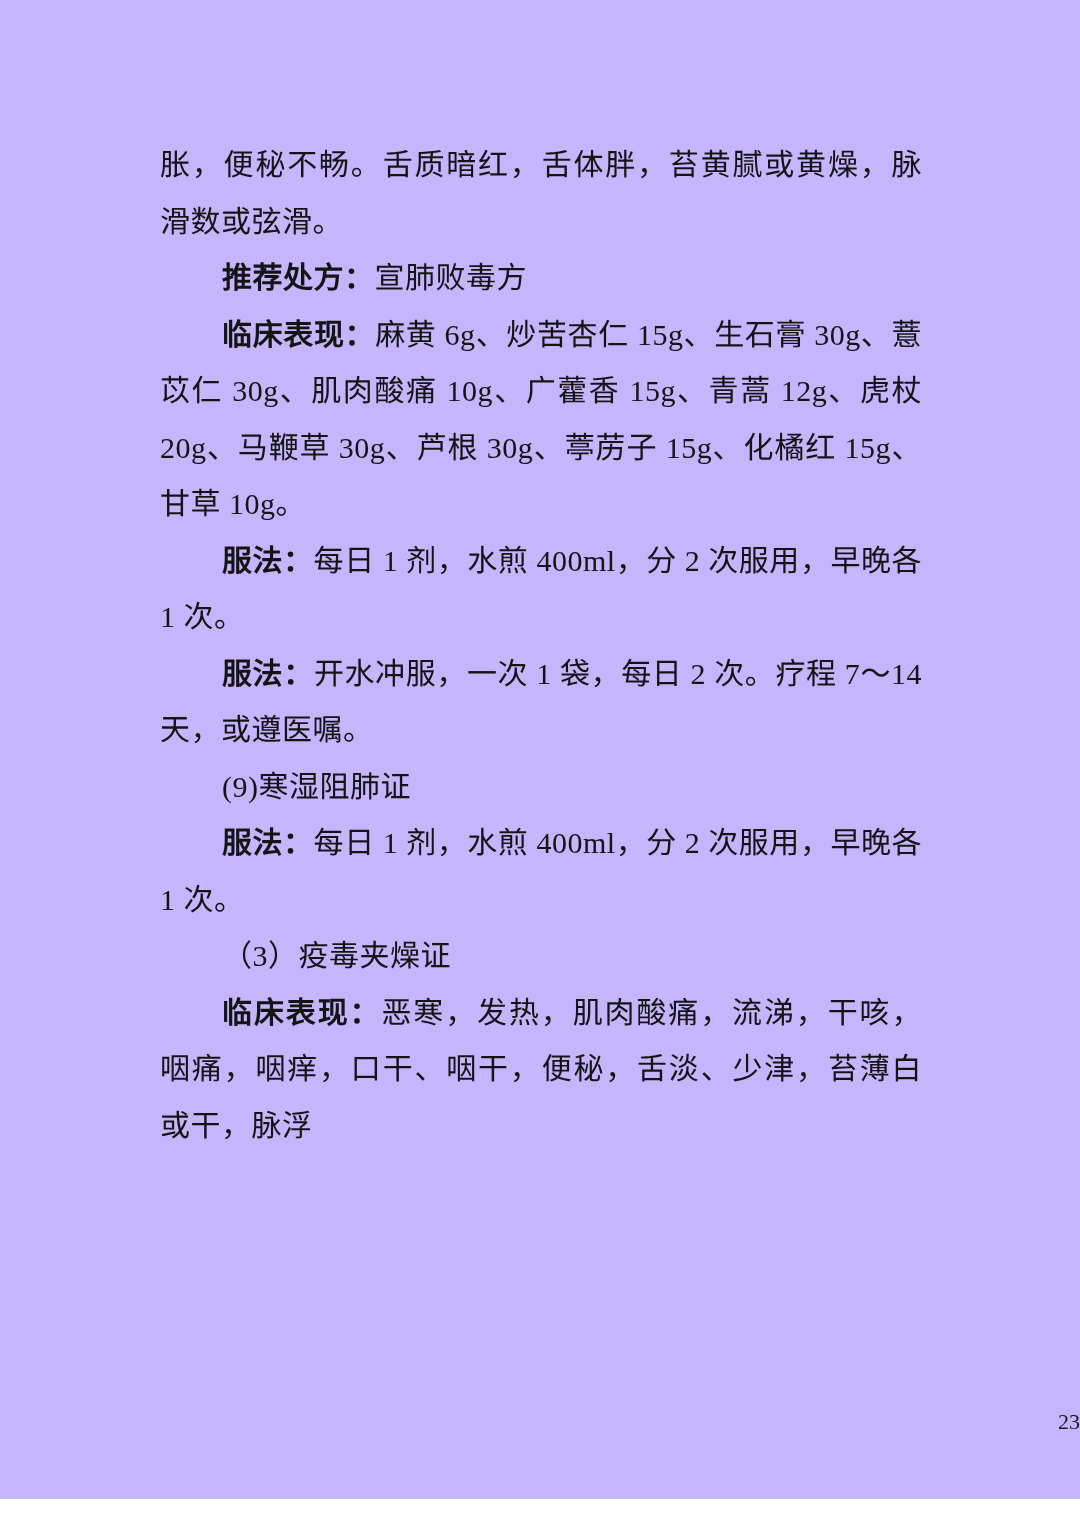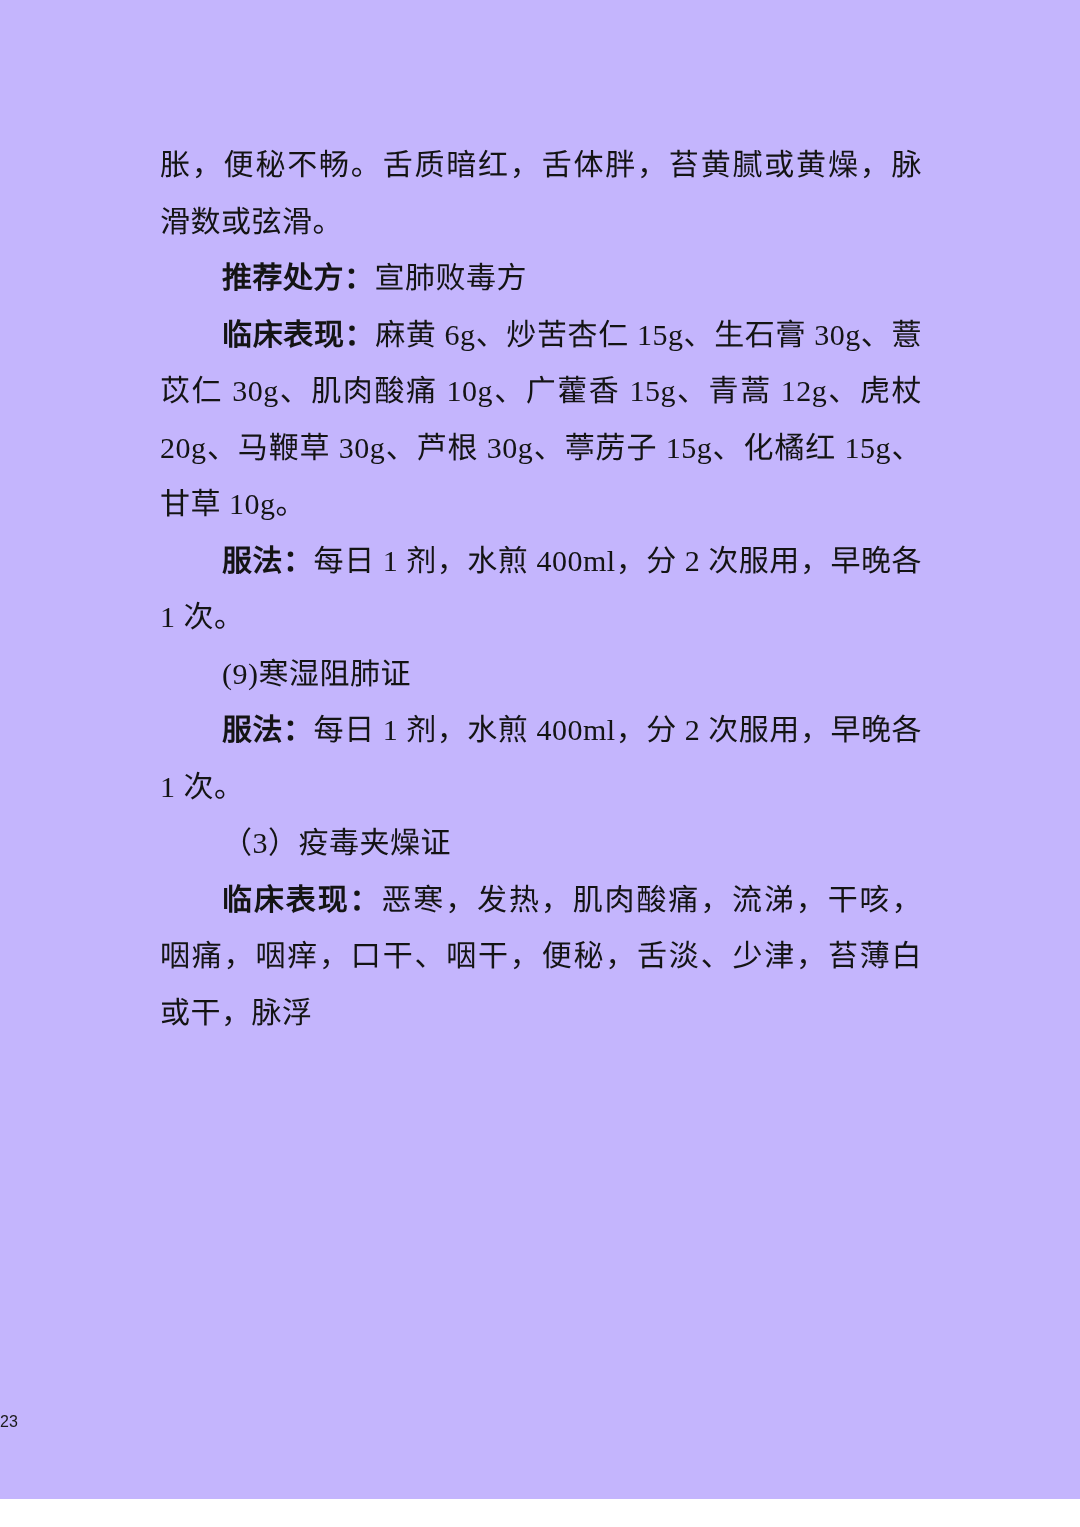--- a/index.html
+++ b/index.html
@@ -44,43 +44,44 @@
     font-weight: bold;
   }
   .heading {
     font-weight: normal;
   }
   .page-number {
     position: absolute;
     left: 0;
     top: 1410px;
     width: 1080px;
-    text-align: left;
-    font-size: 16px;
+    text-align: right;
+    font-size: 22px;
     line-height: 24px;
     color: #1a1a1a;
-    font-family: Liberation Sans, sans-serif;
+    font-family: Liberation Serif, serif;
   }
 </style>
 </head>
 <body>
 
 <div class="page">
 
   <div class="content">
 
     <p><span>胀，便秘不畅。舌质暗红，舌体胖，苔黄腻或黄燥，脉滑数或弦滑。</span></p>
 
     <p class="indent"><span class="lbl">推荐处方：</span><span>宣肺败毒方</span></p>
 
     <p class="indent"><span class="lbl">临床表现：</span><span>麻黄 6g、炒苦杏仁 15g、生石膏 30g、薏苡仁 30g、肌肉酸痛 10g、广藿香 15g、青蒿 12g、虎杖 20g、马鞭草 30g、芦根 30g、葶苈子 15g、化橘红 15g、甘草 10g。</span></p>
 
     <p class="indent"><span class="lbl">服法：</span><span>每日 1 剂，水煎 400ml，分 2 次服用，早晚各 1 次。</span></p>
 
 
+    <p class="indent"><span class="lbl">服法：</span><span>开水冲服，一次 1 袋，每日 2 次。疗程 7～14 天，或遵医嘱。</span></p>
 
     <p class="indent heading"><span>(9)寒湿阻肺证</span></p>
 
 
 
     <p class="indent"><span class="lbl">服法：</span><span>每日 1 剂，水煎 400ml，分 2 次服用，早晚各 1 次。</span></p>
 
     <p class="indent heading"><span>（3）疫毒夹燥证</span></p>
 
     <p class="indent"><span class="lbl">临床表现：</span><span>恶寒，发热，肌肉酸痛，流涕，干咳，咽痛，咽痒，口干、咽干，便秘，舌淡、少津，苔薄白或干，脉浮</span></p>

